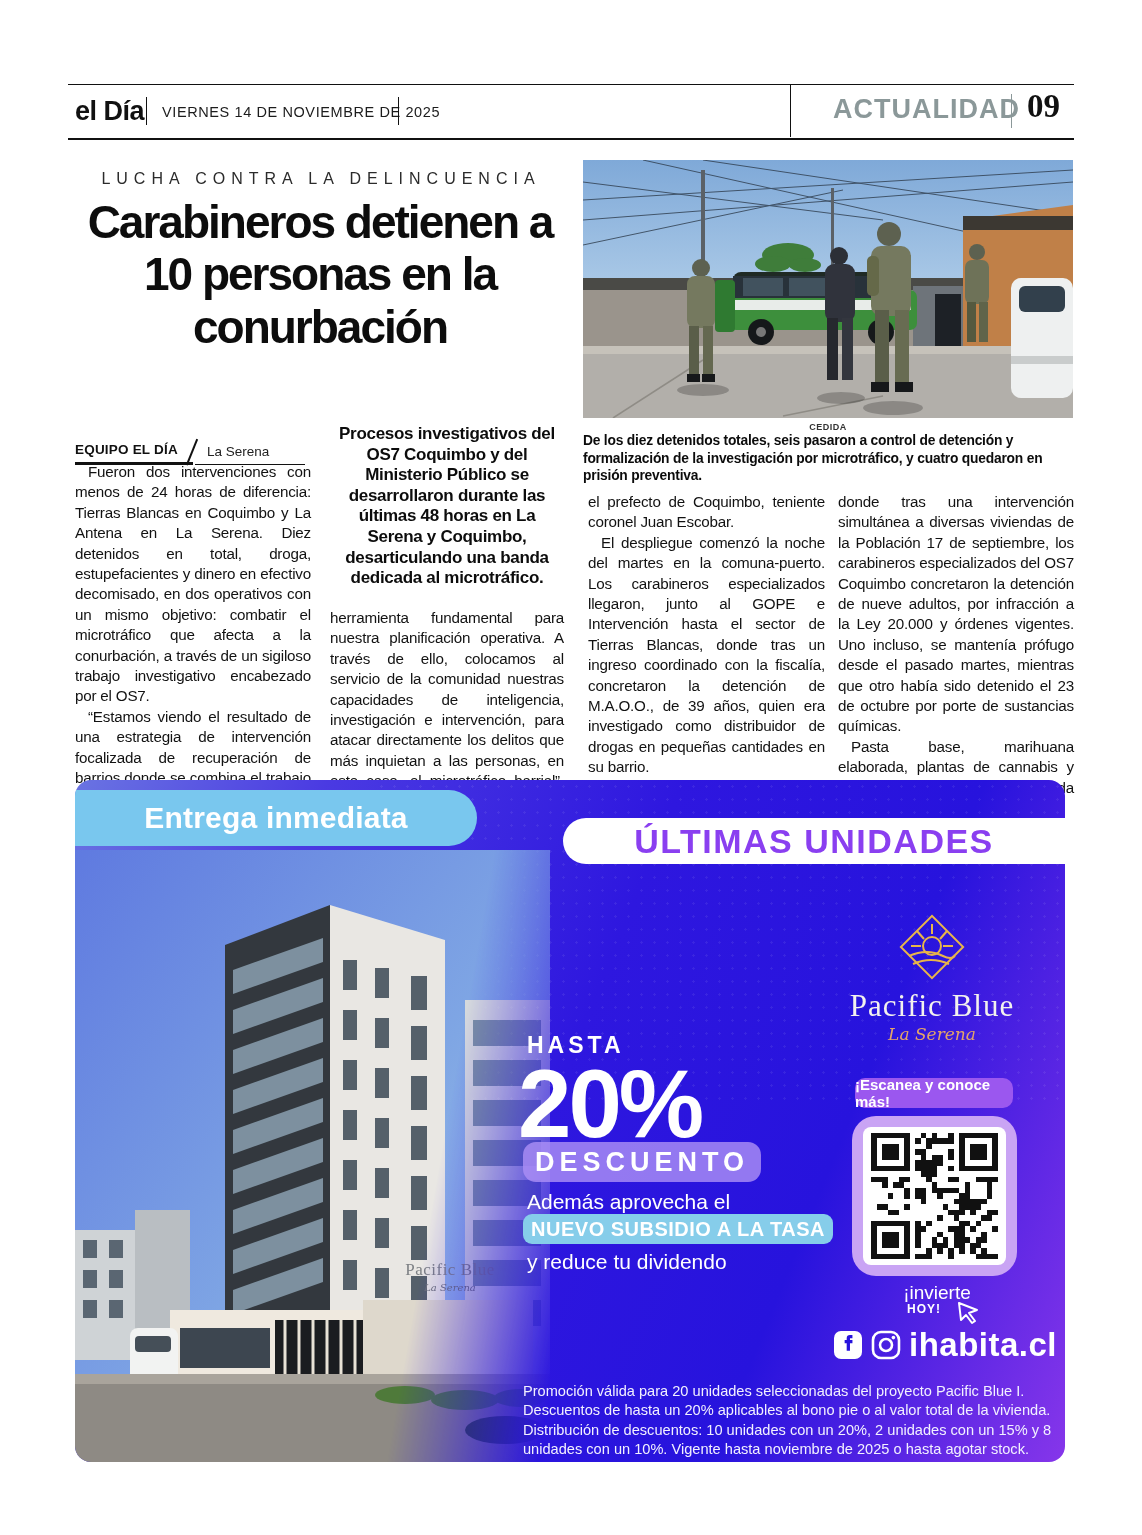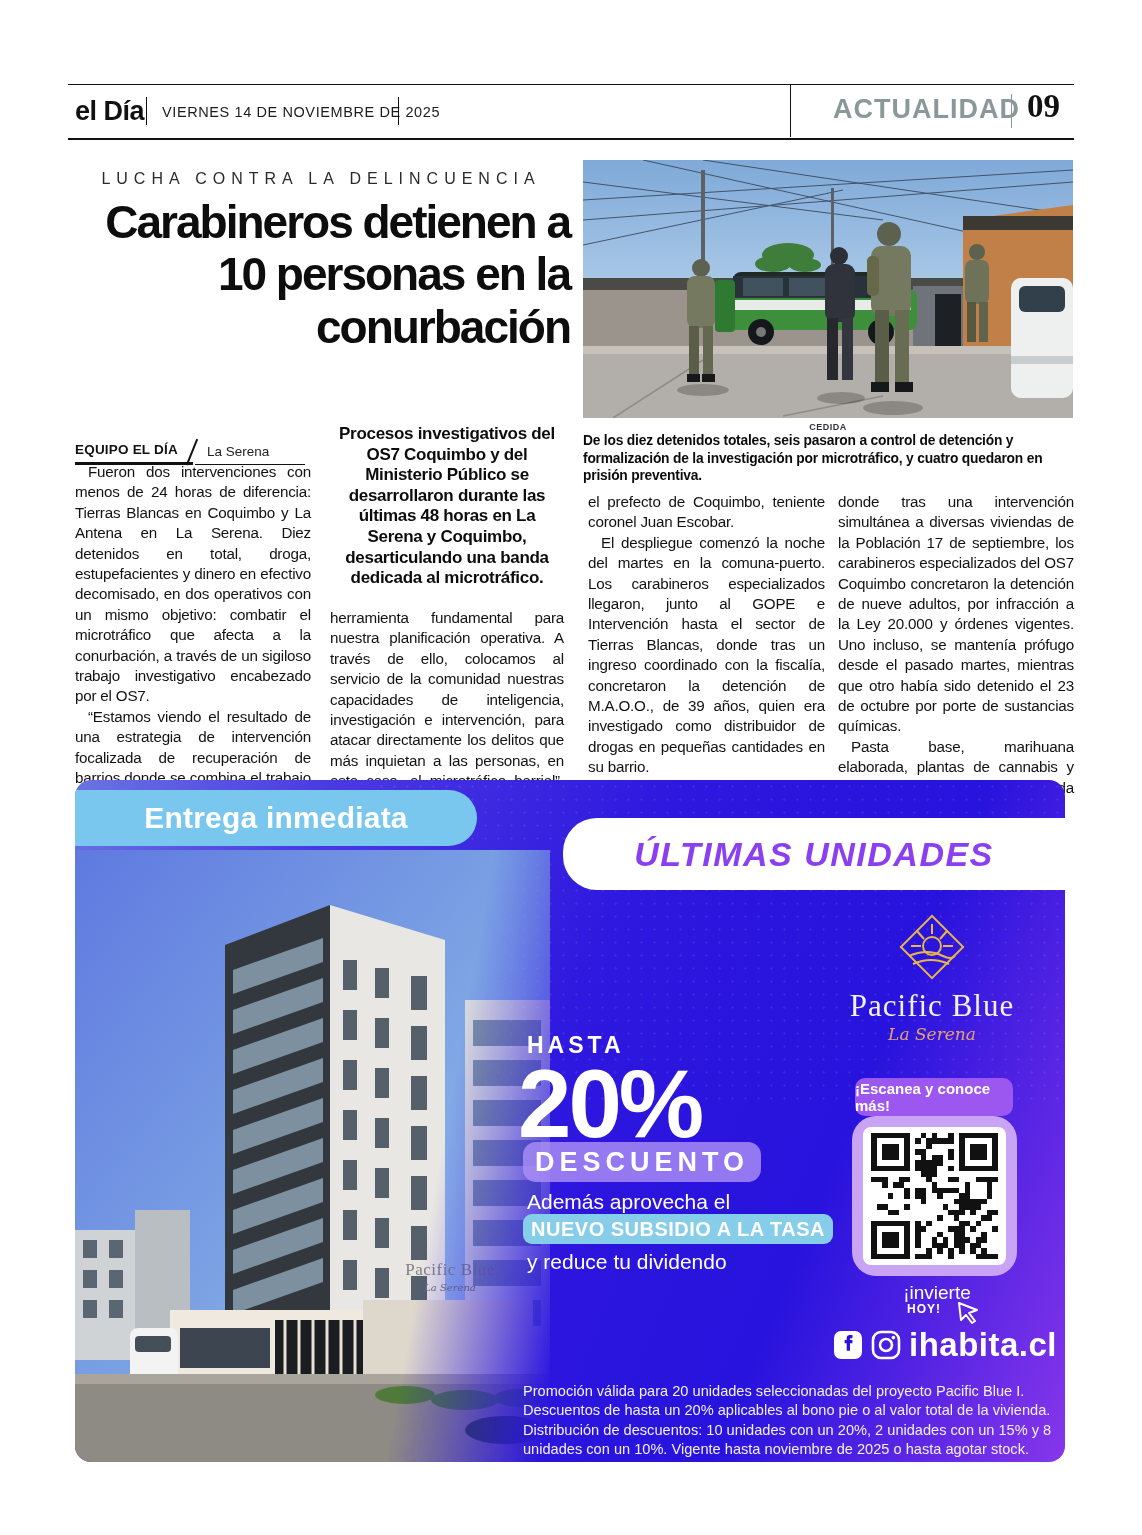--- a/index.html
+++ b/index.html
@@ -7,21 +7,21 @@
         font-family:"Liberation Sans",sans-serif;color:#111;overflow:hidden;}
   .abs{position:absolute;}
   .rule{background:#111;}
   
   .brand{font-weight:700;font-size:27px;letter-spacing:-0.5px;}
   .date{font-size:14.5px;letter-spacing:0.6px;color:#1c1c1c;font-weight:500;}
   .section-name{font-weight:700;font-size:27px;letter-spacing:1px;color:#8b9899;margin-left:17px;}
   .page-num{font-family:"Liberation Serif",serif;font-weight:700;font-size:33px;color:#111;}
   
   .kicker{font-size:16px;letter-spacing:6px;color:#2b2b2b;text-align:center;font-weight:500;}
-  .headline{font-size:46px;line-height:1.14;font-weight:700;letter-spacing:-2px;text-align:right;color:#0d0d0d;}
+  .headline{font-size:46px;line-height:1.14;font-weight:700;letter-spacing:-2px;text-align:center;color:#0d0d0d;}
   .byline-author{font-weight:700;font-size:13.5px;letter-spacing:0.2px;}
   .byline-loc{font-size:13.5px;color:#222;}
   .body-col{font-size:15.2px;line-height:20.4px;text-align:justify;letter-spacing:-0.2px;color:#121212;}
   .body-col p{margin:0;}
   .body-col p.indent{text-indent:13px;}
   .standfirst{font-weight:700;font-size:17px;line-height:20.6px;text-align:center;letter-spacing:-0.3px;color:#0c0c0c;}
   .credit{font-size:9px;font-weight:700;color:#333;text-align:center;letter-spacing:0.5px;}
   .caption{font-weight:700;font-size:13.8px;line-height:17.5px;color:#0c0c0c;letter-spacing:-0.2px;}
   
   .ad{border-radius:16px;overflow:hidden;
@@ -304,21 +304,21 @@
           </g>
         <g fill="#2e4a28">
             <ellipse cx="430" cy="580" rx="40" ry="14"></ellipse>
           </g>
       </svg>
       <div class="abs sign-name" style="left:300px;top:410px;width:150px;text-align:center;">Pacific Blue</div>
       <div class="abs sign-script" style="left:300px;top:432px;width:150px;text-align:center;">La Serena</div>
     </div>
 
     <div class="abs ribbon" style="left:0;top:10px;width:402px;height:56px;">Entrega inmediata</div>
-    <div class="abs units-pill" style="left:488px;top:38px;width:502px;height:72px;font-style:italic;">ÚLTIMAS UNIDADES</div>
+    <div class="abs units-pill" style="left:488px;top:38px;width:502px;height:46px;">ÚLTIMAS UNIDADES</div>
 
     <div class="abs hasta" style="left:452px;top:252px;">HASTA</div>
     <div class="abs big-pct" style="left:443px;top:276px;">20%</div>
     <div class="abs desc-pill" style="left:448px;top:362px;width:238px;height:40px;">DESCUENTO</div>
     <div class="abs ad-line" style="left:452px;top:410px;">Además aprovecha el</div>
     <div class="abs subs-pill" style="left:448px;top:434px;width:310px;height:30px;">NUEVO SUBSIDIO A LA TASA</div>
     <div class="abs ad-line" style="left:452px;top:470px;">y reduce tu dividendo</div>
 
     <div class="abs" style="left:822px;top:132px;width:70px;height:70px;">
       <svg width="70" height="70" viewBox="0 0 70 70">
@@ -331,21 +331,21 @@
           <line x1="14" y1="34" x2="24" y2="34"></line>
             <line x1="56" y1="34" x2="46" y2="34"></line>
           <path d="M12,44 Q30,36 46,44 Q54,48 58,44"></path>
           <path d="M16,52 Q34,44 52,52"></path>
         </g>
       </svg>
     </div>
     <div class="abs pb-name" style="left:757px;top:208px;width:200px;">Pacific Blue</div>
     <div class="abs pb-script" style="left:757px;top:244px;width:200px;">La Serena</div>
 
-    <div class="abs scan-pill" style="left:780px;top:298px;width:158px;height:38px;">¡Escanea y conoce más!</div>
+    <div class="abs scan-pill" style="left:780px;top:298px;width:158px;height:30px;">¡Escanea y conoce más!</div>
 
     <div class="abs qr-panel" style="left:777px;top:336px;width:165px;height:160px;">
       <div class="qr-inner">
         <svg width="143" height="138" viewBox="0 0 25 25" style="position:absolute;left:0;top:0;" shape-rendering="crispEdges">
           <g fill="#111">
             <rect x="1" y="1" width="7" height="7"></rect>
               <rect x="17" y="1" width="7" height="7"></rect>
               <rect x="1" y="17" width="7" height="7"></rect>
           </g>
           <g fill="#fff">

